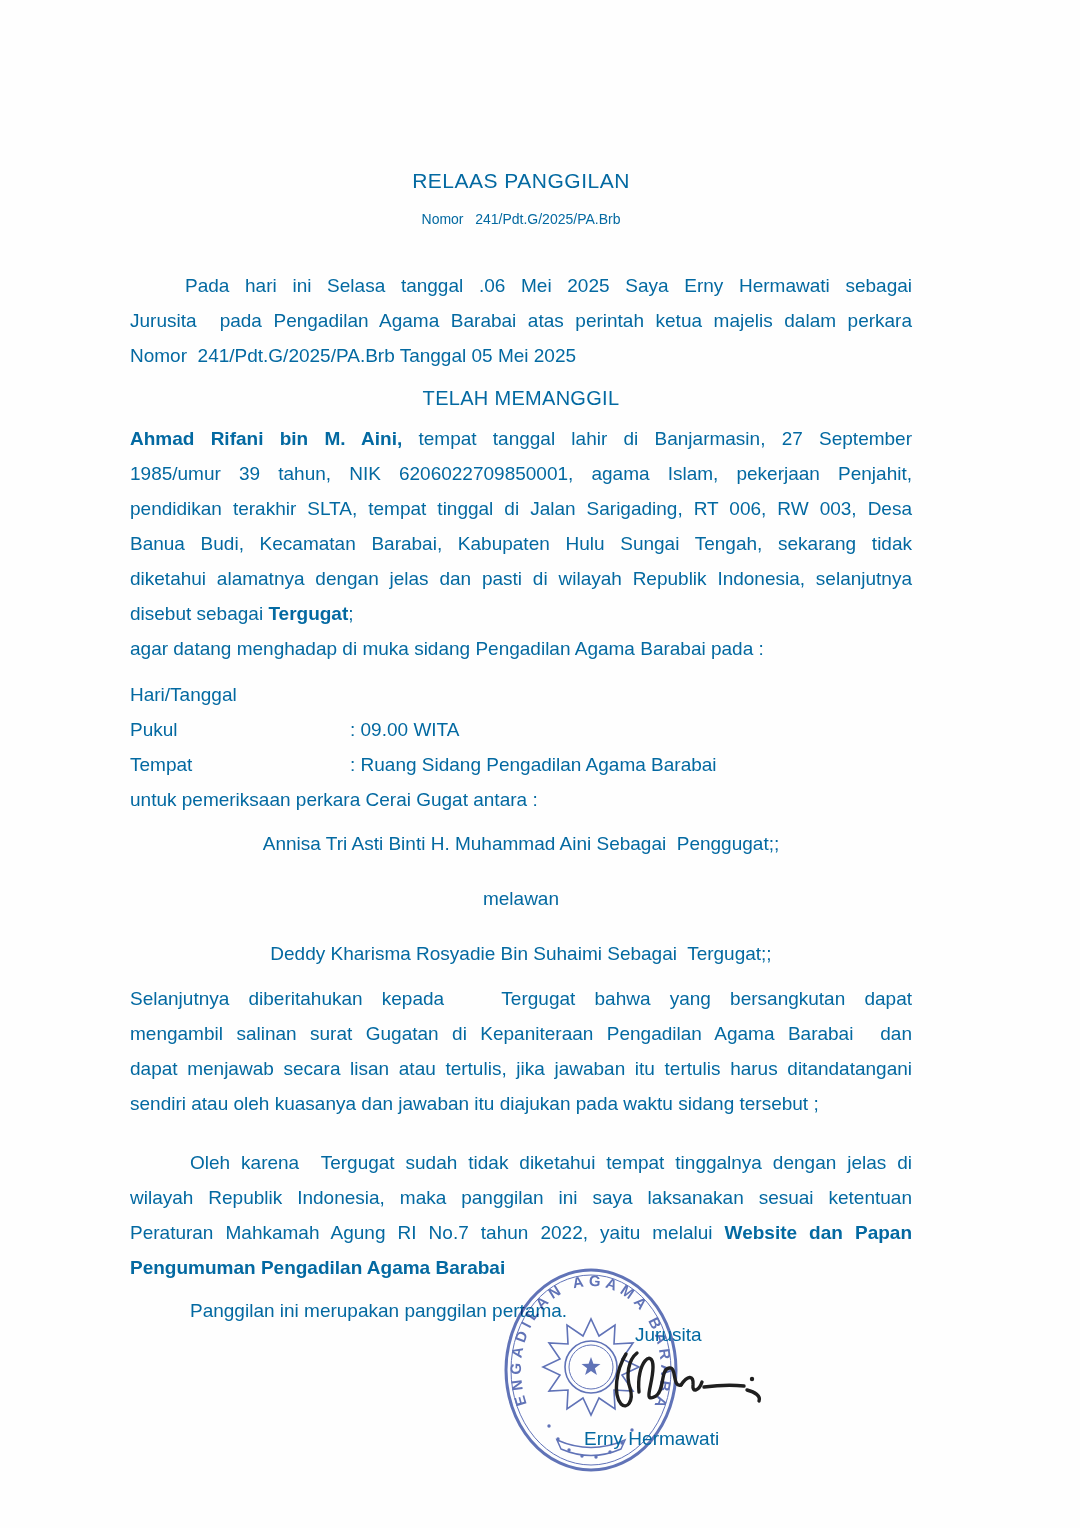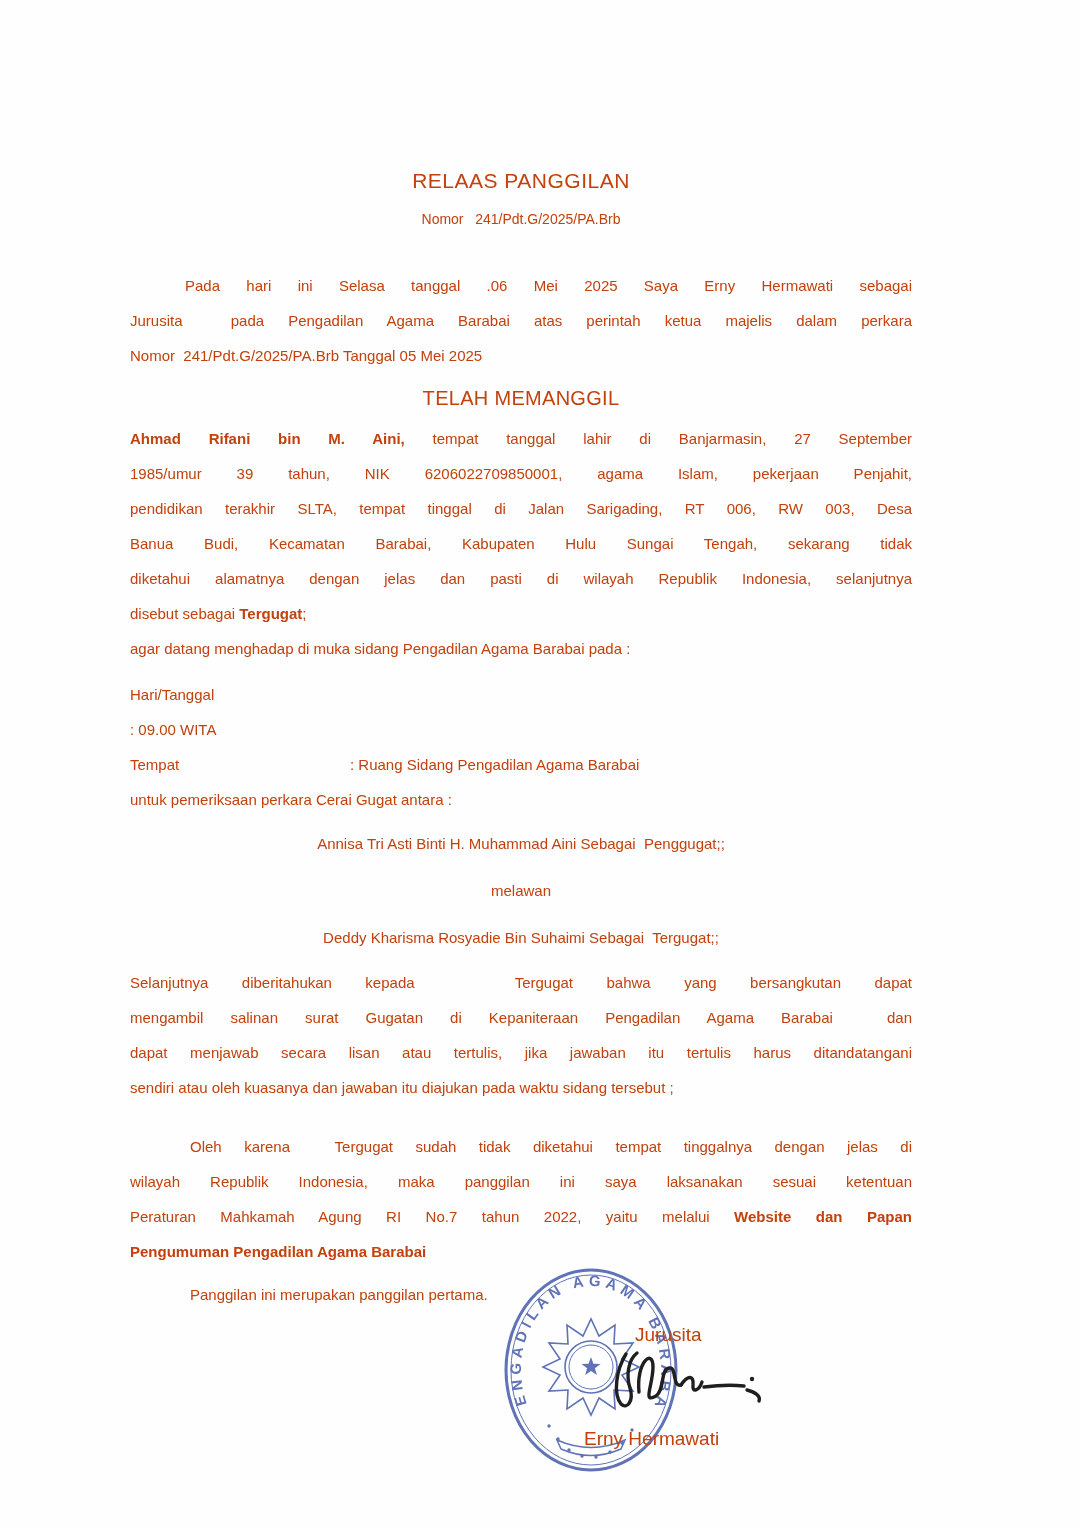--- a/index.html
+++ b/index.html
@@ -1,37 +1,37 @@
 <!DOCTYPE html>
 <html><head>
 <meta charset="utf-8">
 <style>
   html,body { margin:0; padding:0; background:#ffffff; }
   .page {
     position:relative; width:1080px; height:1528px;
     background:#fefefe; overflow:hidden;
-    font-family:"Liberation Sans", sans-serif; color:#c2410c;
+    font-family:"Liberation Sans", sans-serif; color:#0369a1;
   }
   .content { position:absolute; left:130px; top:0; width:782px; padding-top:163px; }
-  .line { font-size:15px; line-height:35px; white-space:pre-wrap; }
+  .line { font-size:19px; line-height:35px; white-space:pre-wrap; }
   .jl { text-align:justify; text-align-last:justify; }
   .center { text-align:center; }
   .b { font-weight:bold; }
   .title-line { font-size:21px; line-height:35px; letter-spacing:0.5px; text-align:center; }
   .heading-line { font-size:20px; line-height:35px; text-align:center; letter-spacing:0.3px; }
   .num-line { font-size:14px; line-height:35px; text-align:center; white-space:pre-wrap; margin-top:4px; }
   .opening { margin-top:31px; }
   .opening .first { text-indent:55px; }
   .telah { margin-top:8px; }
   .defendant-par { margin-top:5px; }
   .sched { margin-top:11px; }
   .srow { display:flex; }
   .srow .slabel { width:220px; flex:0 0 220px; }
   .addr2 { padding-left:255px; }
-  .party { margin-top:12px; }
+  .party { margin-top:20px; }
   .party.first { margin-top:9px; }
   .notice-par { margin-top:10px; }
   .reason-par { margin-top:24px; }
   .reason-par .first { text-indent:60px; }
   .closing-line { margin-top:8px; text-indent:60px; }
   .seal-wrap {
     position:absolute; left:501px; top:1264px; width:180px; height:212px;
     mix-blend-mode:multiply; opacity:0.88; pointer-events:none;
   }
   .sig-role { position:absolute; left:635px; top:1320px; font-size:19px; line-height:30px; }
@@ -63,20 +63,21 @@
       <div class="line jl">diketahui alamatnya dengan jelas dan pasti di wilayah Republik Indonesia, selanjutnya</div>
       <div class="line"><span>disebut sebagai </span><span class="b">Tergugat</span><span>;</span></div>
       <div class="line">agar datang menghadap di muka sidang Pengadilan Agama Barabai pada :</div>
     </div>
 
     <div class="sched">
       <div class="srow">
         <div class="line slabel">Hari/Tanggal</div>
       </div>
       <div class="srow">
+        <div class="line slabel">Pukul</div>
         <div class="line">: 09.00 WITA</div>
       </div>
       <div class="srow">
         <div class="line slabel">Tempat</div>
         <div class="line">: Ruang Sidang Pengadilan Agama Barabai</div>
       </div>
       <div class="line">untuk pemeriksaan perkara Cerai Gugat antara :</div>
     </div>
 
     <div class="line center party first">Annisa Tri Asti Binti H. Muhammad Aini Sebagai  Penggugat;;</div>

